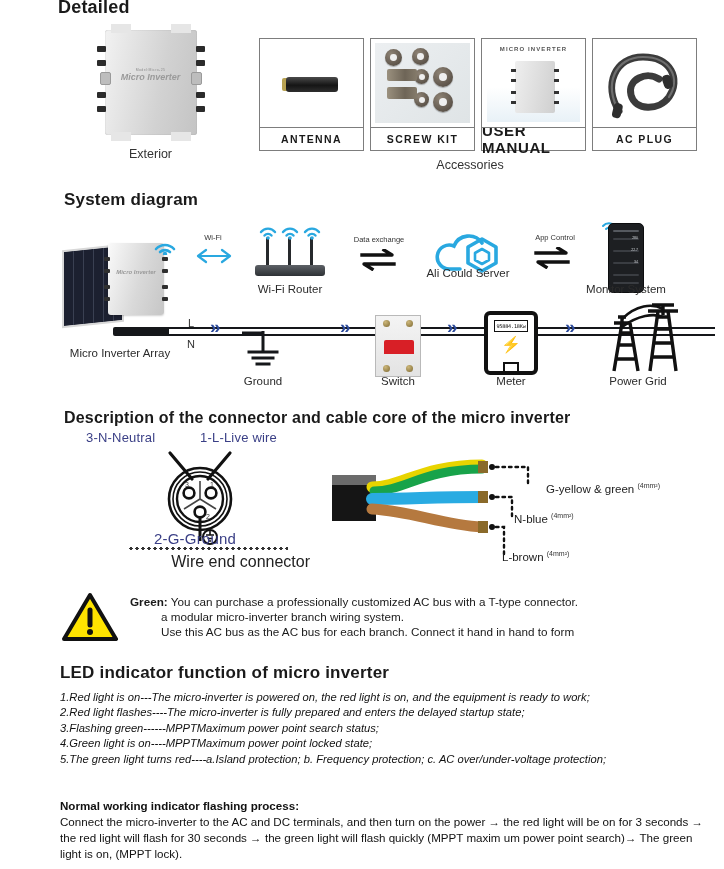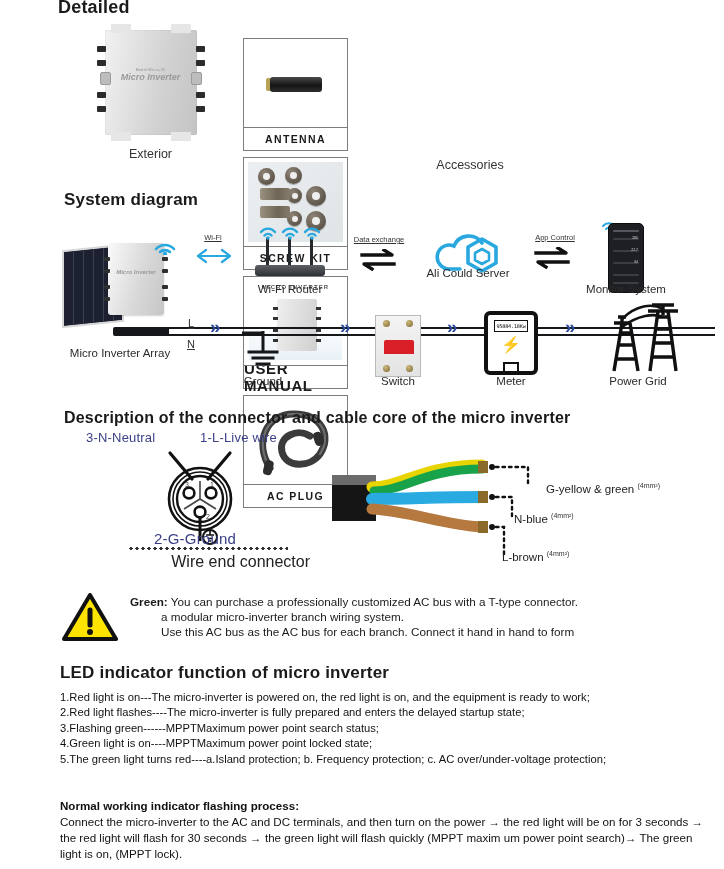--- a/index.html
+++ b/index.html
@@ -43,21 +43,21 @@
   .inv-label .sm { display:block; font-size:3.5px; color:#8d8d8d; letter-spacing:.4px;}
   .inv-label .bg { display:block; font-size:9px; font-style:italic; font-weight:bold; color:#9a9a9a; }
   .port { position:absolute; width:9px; height:6px; background:#2b2b2b; border-radius:1px; }
   .port.r { right:-8px; } .port.l { left:-8px; }
   .gland { position:absolute; width:11px; height:13px; background:#bdbdbd; border:1px solid #9a9a9a; border-radius:2px; }
   #exterior-caption, #accessories-caption {
     text-align:center; font-size:12.5px; color:#333; margin-top:12px;
   }
   #accessories-caption { position:absolute; left:380px; top:158px; width:180px; margin:0; }
 
-  #accessories-row { position:absolute; left:243px; top:38px; display:flex; gap:6px;flex-direction:column; }
+  #accessories-row { position:absolute; left:259px; top:38px; display:flex; gap:6px; }
   .acc-box { width:105px; border:1px solid #7d7d7d; background:#fff; }
   .acc-img { height:89px; position:relative; overflow:hidden; background:#fff; border-bottom:1px solid #7d7d7d; }
   .acc-cap { height:22px; display:flex; align-items:center; justify-content:center;
              font-size:10.5px; font-weight:bold; letter-spacing:1.4px; color:#1a1a1a;
              font-variant:small-caps; }
   .acc-cap.plain { font-variant:normal; letter-spacing:.6px; font-size:15px; }
 
   .antenna-shape { position:absolute; left:26px; top:38px; width:52px; height:15px;
      background:linear-gradient(180deg,#4a4a4a,#151515 55%,#2e2e2e); border-radius:3px; }
   .antenna-tip { position:absolute; left:22px; top:39px; width:6px; height:13px;
@@ -75,21 +75,21 @@
      font-size:6px; letter-spacing:1.1px; color:#555; font-variant:small-caps; font-weight:bold;}
   .manual-dev { position:absolute; left:33px; top:22px; width:40px; height:52px;
      background:linear-gradient(100deg,#efefef,#cfcfcf); border-radius:2px; }
   .manual-dev .p { position:absolute; width:5px; height:3px; background:#333; }
 
   .acplug-svg { position:absolute; left:8px; top:6px; }
 
   
   #sysdiag { position:absolute; left:0; top:205px; width:724px; height:195px; }
   .sd-label { position:absolute; font-size:11.5px; color:#2b2b2b; text-align:center; }
-  .sd-small { position:absolute; font-size:7.5px; color:#333; text-align:center;text-decoration:underline; }
+  .sd-small { position:absolute; font-size:7.5px; color:#333; text-align:center; }
 
   .solar { position:absolute; left:62px; top:42px; width:62px; height:78px;
     background:repeating-linear-gradient(90deg,#1c2030 0 9px,#3a4052 9px 10px),
                repeating-linear-gradient(0deg,#1c2030 0 9px,#3a4052 9px 10px);
     border:2px solid #d8d8d8; transform:skewY(-6deg);
   }
   .mini-inv { position:absolute; left:108px; top:38px; width:56px; height:72px;
     background:linear-gradient(105deg,#fafafa,#d9d9d9 55%,#c6c6c6);
     border-radius:3px; box-shadow:0 1px 2px rgba(0,0,0,.18);}
   .mini-inv .lbl{position:absolute;left:0;right:0;top:26px;text-align:center;
@@ -136,21 +136,21 @@
 
   
   #note-block { position:absolute; left:62px; top:592px; width:660px; display:flex; gap:12px; }
   #note-text { font-size:11.7px; line-height:15px; color:#1a1a1a; padding-top:2px; }
   #note-text b { font-weight:bold; }
   .note-indent { display:block; padding-left:31px; }
 
   
   #led-list { position:absolute; left:60px; top:690px; width:664px;
      font-size:11.2px; line-height:15.4px; color:#111; }
-  #led-list div { white-space:nowrap; }
+  #led-list div { white-space:nowrap;font-style:italic; }
   .led-indent { padding-left:118px; }
   #normal-block { position:absolute; left:60px; top:798px; width:650px;
      font-size:11.6px; line-height:16px; color:#111; }
   #normal-title { font-weight:bold; }
 </style>
 </head>
 <body>
 
 <div class="page">
 

